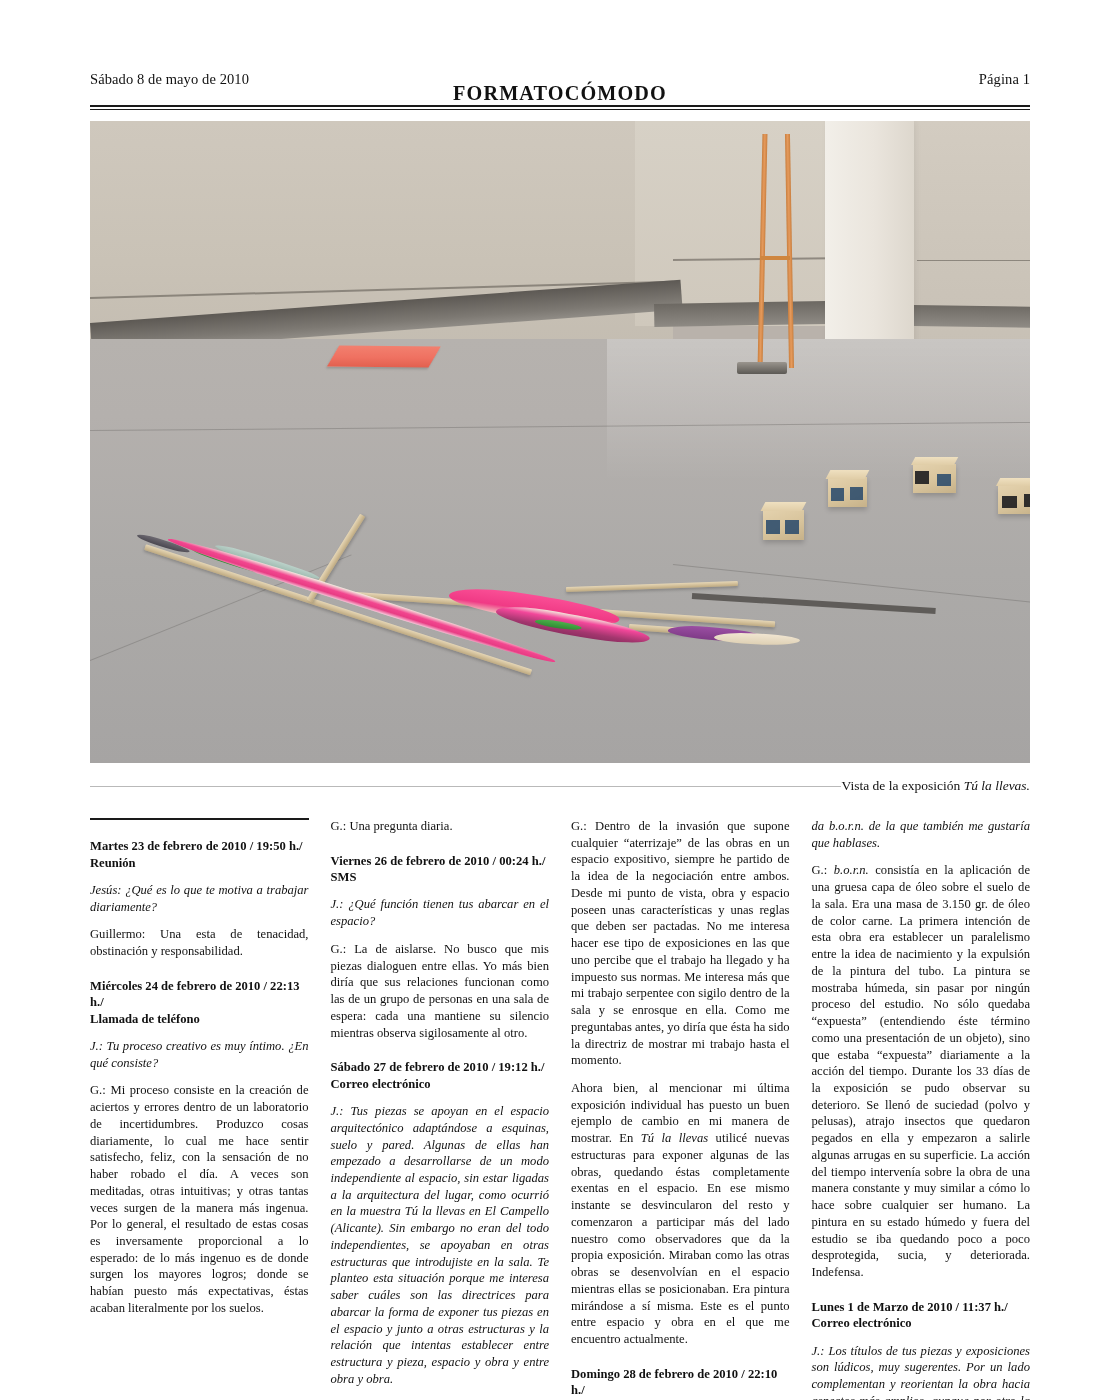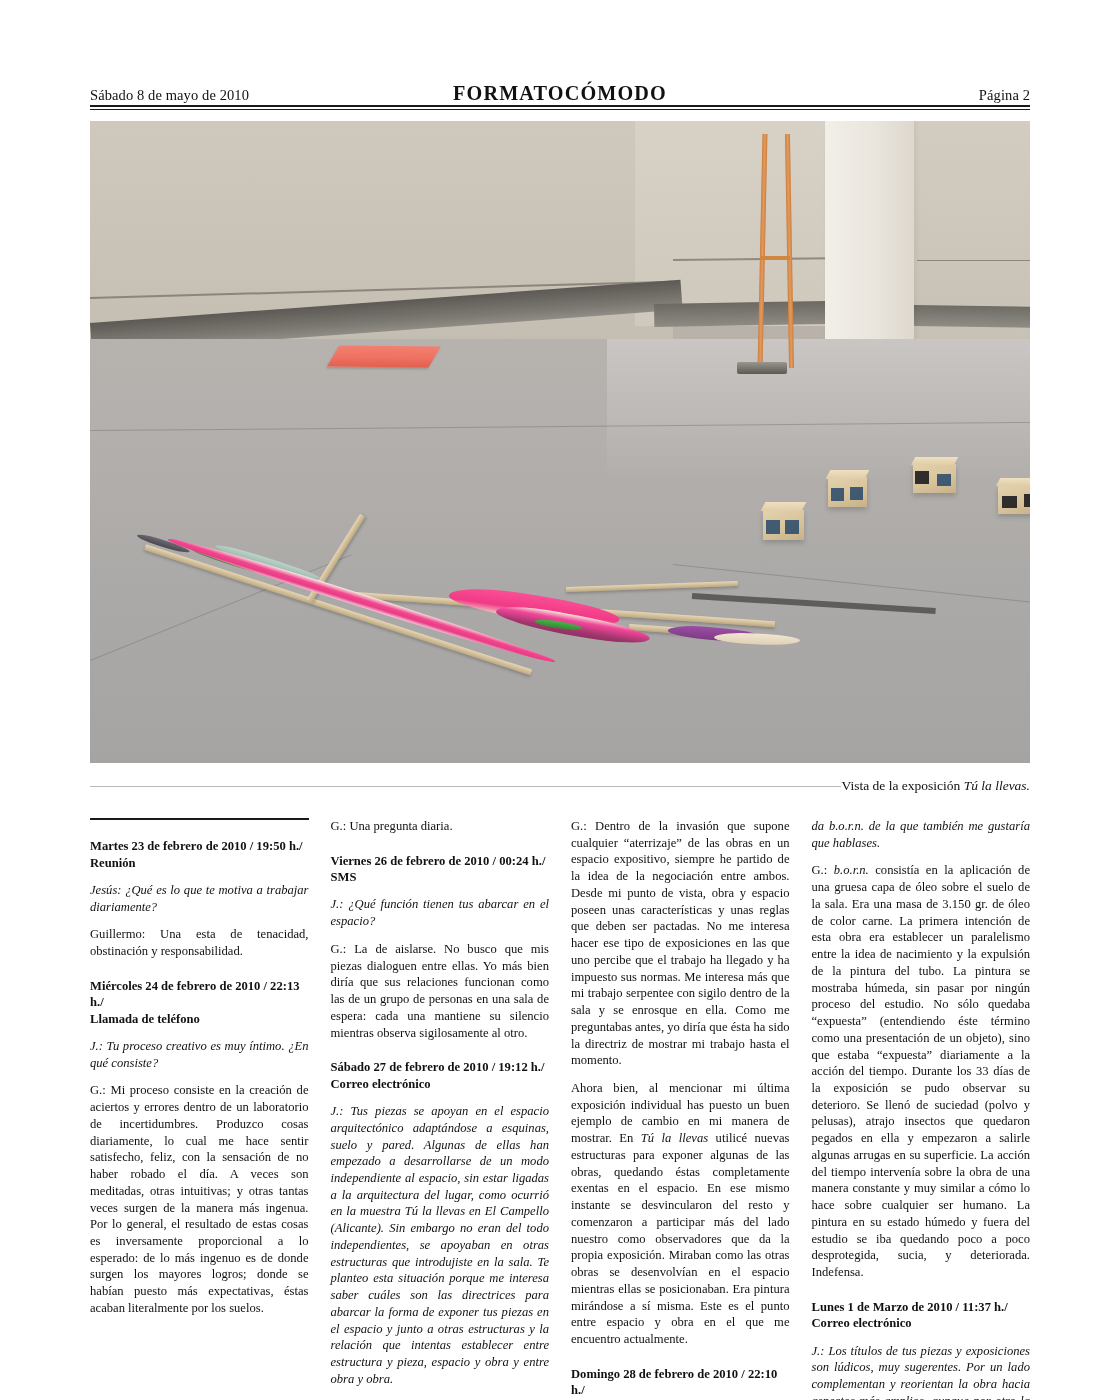--- a/index.html
+++ b/index.html
@@ -12,21 +12,20 @@
     color: #111;
     overflow: hidden;
   }
 
   .page { position: relative; width: 1120px; height: 1400px; padding: 0 90px; }
 
   
   .masthead {
     position: relative;
     display: flex;
-    align-items: flex-end;
     justify-content: space-between;
     padding-top: 72px;
     height: 110px;
   }
   .masthead-date,
   .masthead-page {
     font-size: 14.5px;
     letter-spacing: .1px;
     line-height: 1;
     padding-bottom: 8px;
@@ -224,21 +223,21 @@
   i { font-style: italic; }
 </style>
 </head>
 <body>
 
 <div class="page">
 
   <div class="masthead">
     <div class="masthead-date">Sábado 8 de mayo de 2010</div>
     <div class="masthead-title">FORMATOCÓMODO</div>
-    <div class="masthead-page">Página 2</div>
+    <div class="masthead-page">Página 1</div>
     <div class="rule-double"></div>
   </div>
 
   <div class="photo-wrap">
     <div class="photo" aria-label="Vista general de una sala de exposición con suelo gris pulido, pared crema con rodapié oscuro, una columna blanca, una estructura de madera naranja tipo escalera, cuatro cubos de madera con caras pintadas en azul y negro, una placa de color salmón en el suelo y, en primer plano, una escultura de listones de madera con pieles de pintura rosa, magenta, morada y verde.">
       <div class="ph-wall-left"></div>
       <div class="ph-wall-mid"></div>
       <div class="ph-wall-right"></div>
       <div class="ph-wallline ph-wl1"></div>
       <div class="ph-wallline ph-wl2"></div>

